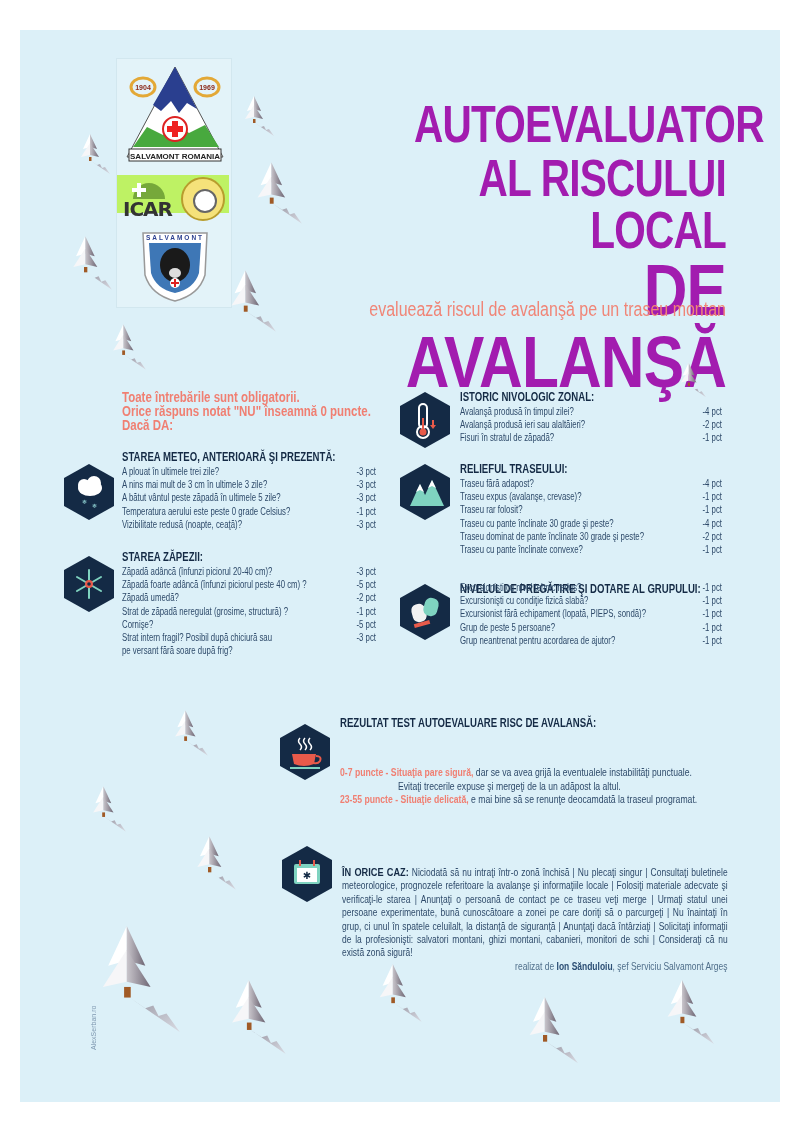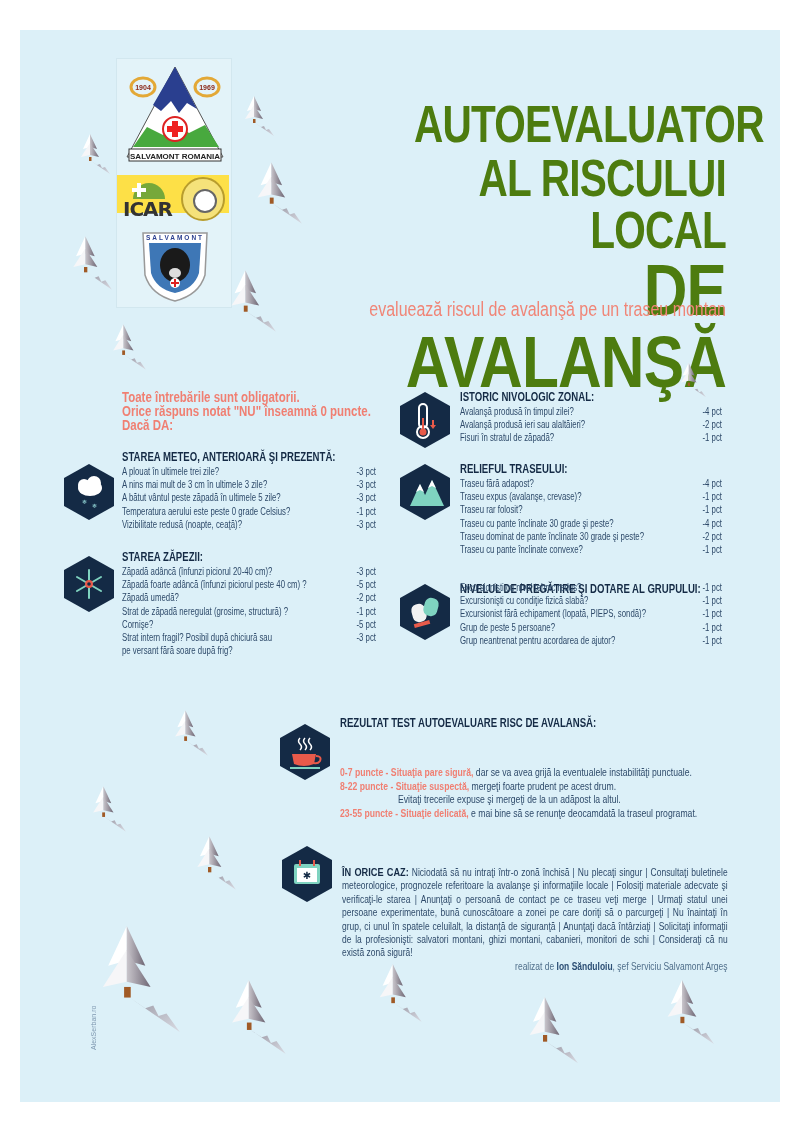--- a/index.html
+++ b/index.html
@@ -11,31 +11,31 @@
   }
   .abs { position: absolute; }
 
   
   .logo-panel {
     position: absolute; left: 96px; top: 28px; width: 116px; height: 250px;
     background: #e3f3f9; border: 1px solid #d2e7ef;
   }
   .salvamont-tri { position: absolute; left: 6px; top: 6px; width: 104px; height: 104px; }
   .icar-box {
-    position: absolute; left: 0; top: 116px; width: 112px; height: 38px; background: #fde047;
+    position: absolute; left: 0; top: 116px; width: 112px; height: 38px; background: #bef264;
   }
   .icar-text { position: absolute; left: 6px; top: 22px; font: bold 20px "DejaVu Sans", sans-serif; color: #333; letter-spacing: -1px; }
   .icar-seal { position: absolute; left: 64px; top: 2px; width: 44px; height: 44px; border-radius: 50%; background: #f5e27a; border: 2px solid #b89d2d; }
   .icar-seal::after { content: ""; position: absolute; left: 10px; top: 10px; width: 20px; height: 20px; border-radius: 50%; border: 2px solid #666; background: #fff; }
   .cd-shield { position: absolute; left: 22px; top: 170px; width: 72px; height: 74px; }
 
   
   .title {
     position: absolute; left: 306px; top: 68px; width: 400px; text-align: right;
-    color: #4d7c0f; font-family: "Liberation Sans", sans-serif; font-weight: bold;
+    color: #a21caf; font-family: "Liberation Sans", sans-serif; font-weight: bold;
     line-height: 1;
   }
   .title .l1 { font-size: 52px; letter-spacing: -1px; transform: scaleX(0.78); transform-origin: right; display: block; }
   .title .l2 { font-size: 52px; letter-spacing: -1px; transform: scaleX(0.78); transform-origin: right; display: block; margin-top: 2px; }
   .title .l3 { font-size: 72px; letter-spacing: -1px; transform: scaleX(0.84); transform-origin: right; display: block; margin-top: -2px; }
   .subtitle {
     position: absolute; left: 250px; top: 268px; width: 456px; text-align: right;
     color: #f08577; font-size: 20px; transform: scaleX(0.8); transform-origin: right; white-space: nowrap;
   }
 
@@ -319,23 +319,20 @@
         <path d="M20,14 q-3,3 0,6 q3,3 0,6 M25,14 q-3,3 0,6 q3,3 0,6 M30,14 q-3,3 0,6 q3,3 0,6" stroke="#fff" stroke-width="1.5" fill="none"></path>
         <path d="M12,30 L36,30 L34,40 Q24,44 14,40 Z" fill="#e85a4a"></path>
         <path d="M36,32 q6,0 4,5 q-2,3 -6,2" fill="none" stroke="#e85a4a" stroke-width="2"></path>
         <rect x="10" y="43" width="30" height="2" fill="#7fd3c0"></rect>
       </svg>
     </div>
     <div class="sec-title res-title" style="left:60px;top:0;">REZULTAT TEST AUTOEVALUARE RISC DE AVALANSĂ:</div>
     <div class="rows" style="left:60px;top:18px;width:400px;margin-top:32px;">
       <div class="res-line">
           <div><span class="hl">0-7 puncte - Situaţia pare sigură,</span><span> dar se va avea grijă la eventualele instabilităţi punctuale.</span></div>
-        </div>
-      <div class="res-line">
-          <div><span class="hl">8-22 puncte - Situaţie suspectă,</span><span> mergeţi foarte prudent pe acest drum.</span></div>
         </div>
       <div class="res-line res-indent">
           <div>Evitaţi trecerile expuse şi mergeţi de la un adăpost la altul.</div>
         </div>
       <div class="res-line">
           <div><span class="hl">23-55 puncte - Situaţie delicată,</span><span> e mai bine să se renunţe deocamdată la traseul programat.</span></div>
         </div>
     </div>
   </div>
 

